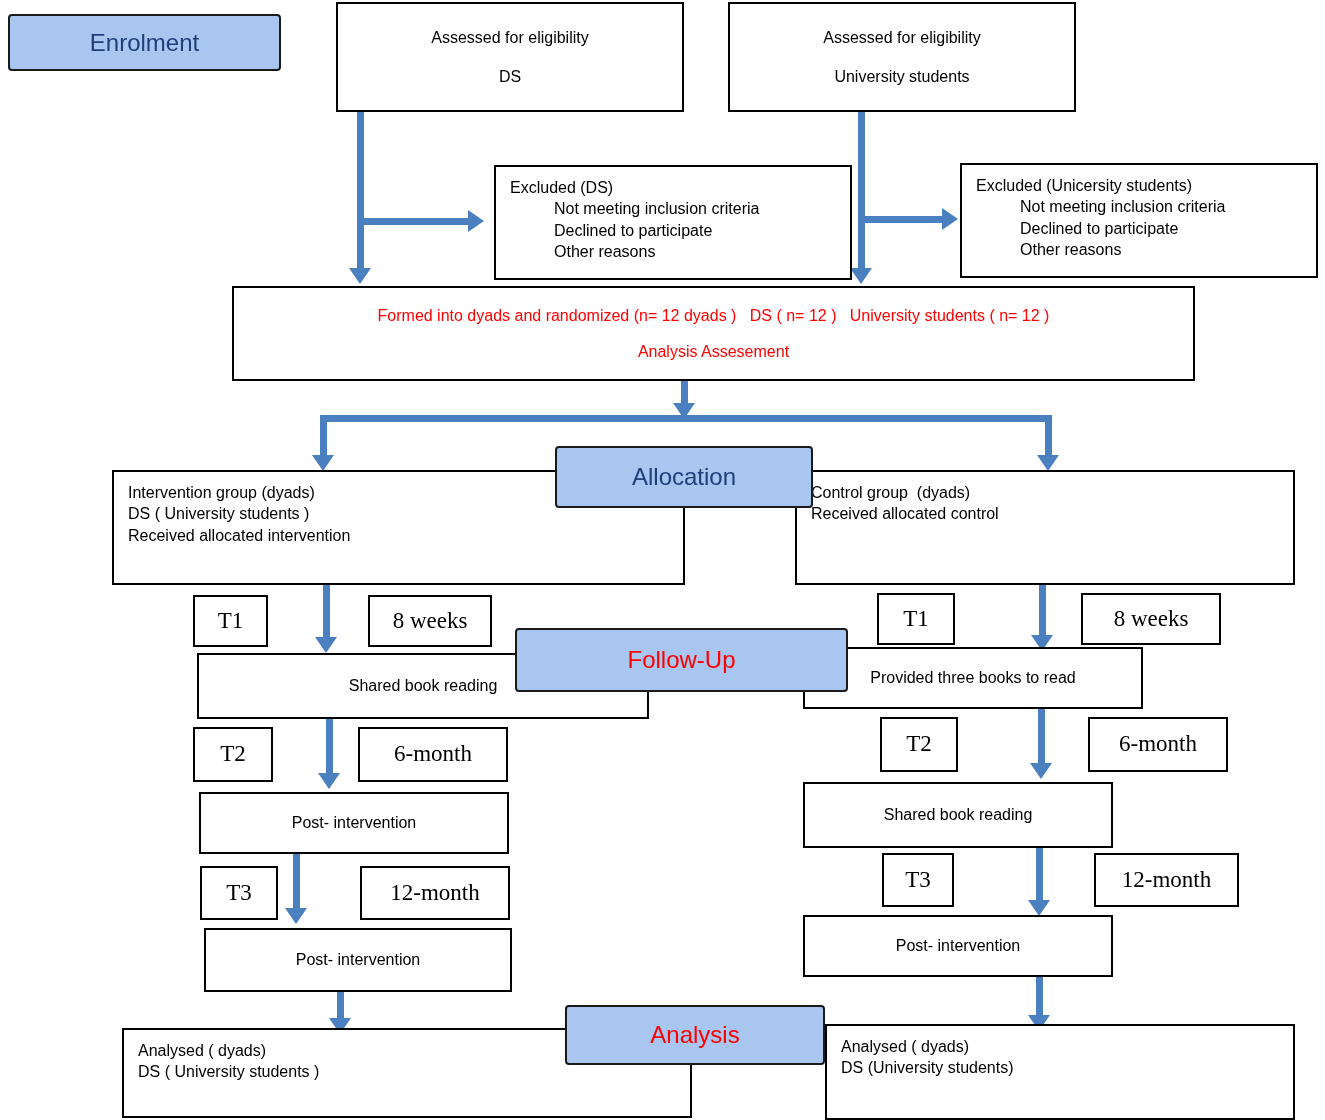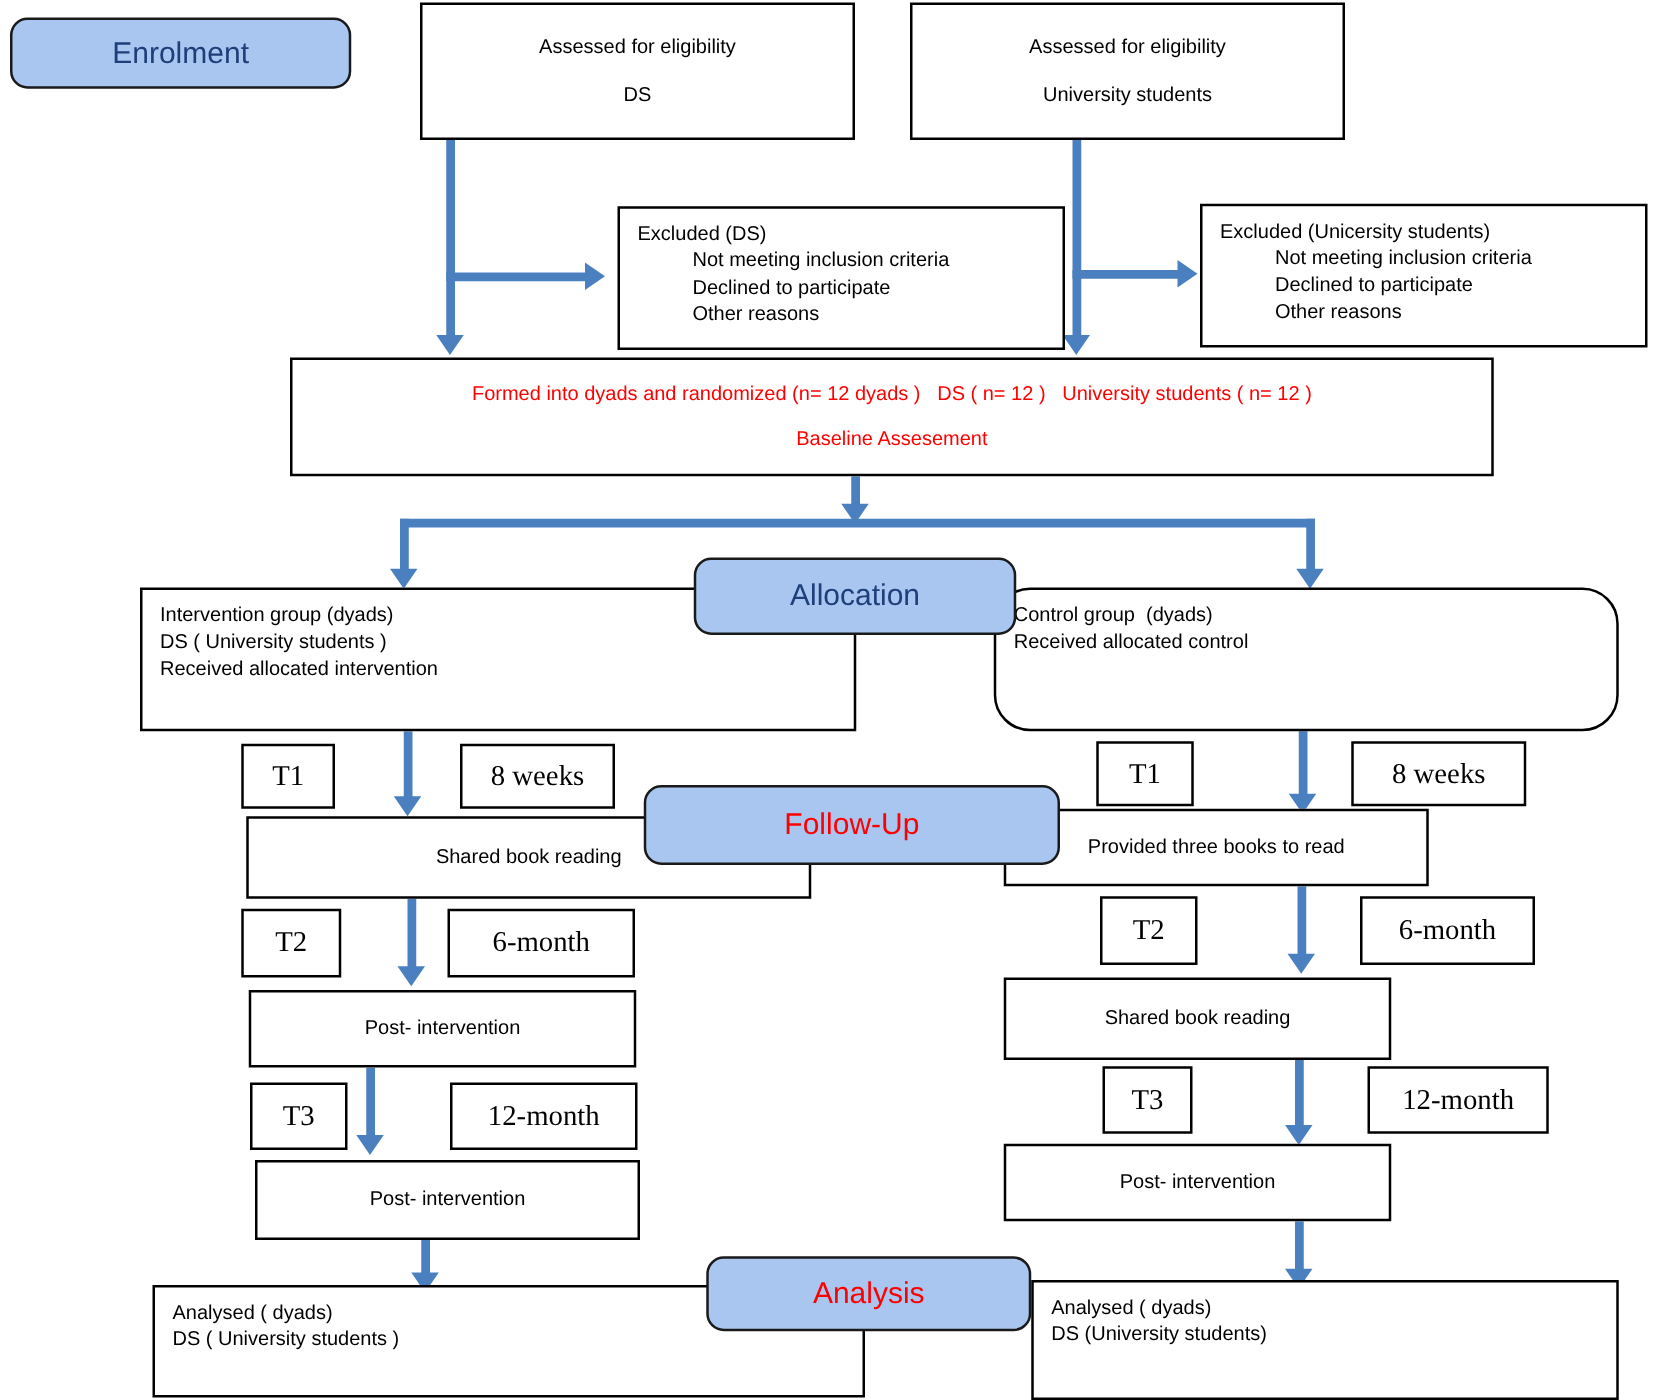--- a/index.html
+++ b/index.html
@@ -38,21 +38,21 @@
     text-align: left;
   }
   .box.serif {
     font-family: "Liberation Serif", serif;
     font-size: 23px;
   }
   .stage {
     position: absolute;
     box-sizing: border-box;
     border: 2px solid #1a1a1a;
-    border-radius: 14px;
+    border-radius: 4px;
     background: #a8c6f0;
     display: flex;
     align-items: center;
     justify-content: center;
     text-align: right;
     font-family: "Liberation Sans", sans-serif;
     font-size: 24px;
     z-index: 6;
   }
   .stage.blue-label { color: #1f3f7a; }
@@ -130,39 +130,39 @@
   <div class="arrow-right" style="left:468px; top:210px;"></div>
 
   <div class="line vline" style="left:858px; top:112px; height:160px;"></div>
   <div class="arrow-down" style="left:850px; top:268px;"></div>
   <div class="line hline" style="left:858px; top:216px; width:87px;"></div>
   <div class="arrow-right" style="left:942px; top:208px;"></div>
 
   <div class="box center" style="left:232px; top:286px; width:963px; height:95px;">
     <div>
       <span class="txt-line redtext">Formed into dyads and randomized (n= 12 dyads )   DS ( n= 12 )   University students ( n= 12 )</span>
-      <span class="txt-line redtext" style="margin-top:14px;">Baseline Assesement</span>
+      <span class="txt-line redtext" style="margin-top:14px;">Analysis Assesement</span>
     </div>
   </div>
 
   <div class="line vline" style="left:681px; top:381px; height:26px;"></div>
   <div class="arrow-down" style="left:673px; top:403px;"></div>
   <div class="line hline" style="left:320px; top:415px; width:732px;"></div>
   <div class="line vline" style="left:320px; top:415px; height:44px;"></div>
   <div class="arrow-down" style="left:312px; top:455px;"></div>
   <div class="line vline" style="left:1045px; top:415px; height:44px;"></div>
   <div class="arrow-down" style="left:1037px; top:455px;"></div>
 
   <div class="box leftal" style="left:112px; top:470px; width:573px; height:115px;">
     <span class="txt-line">Intervention group (dyads)</span>
     <span class="txt-line">DS ( University students )</span>
     <span class="txt-line">Received allocated intervention</span>
   </div>
 
-  <div class="box leftal" style="left:795px; top:470px; width:500px; height:115px;border-radius:29px;">
+  <div class="box leftal" style="left:795px; top:470px; width:500px; height:115px;">
     <span class="txt-line">Control group  (dyads)</span>
     <span class="txt-line">Received allocated control</span>
   </div>
 
   <div class="stage blue-label" style="left:555px; top:446px; width:258px; height:62px;">
     <span>Allocation</span>
   </div>
 
   <div class="box center serif" style="left:193px; top:595px; width:75px; height:52px;">
     <span>T1</span>

